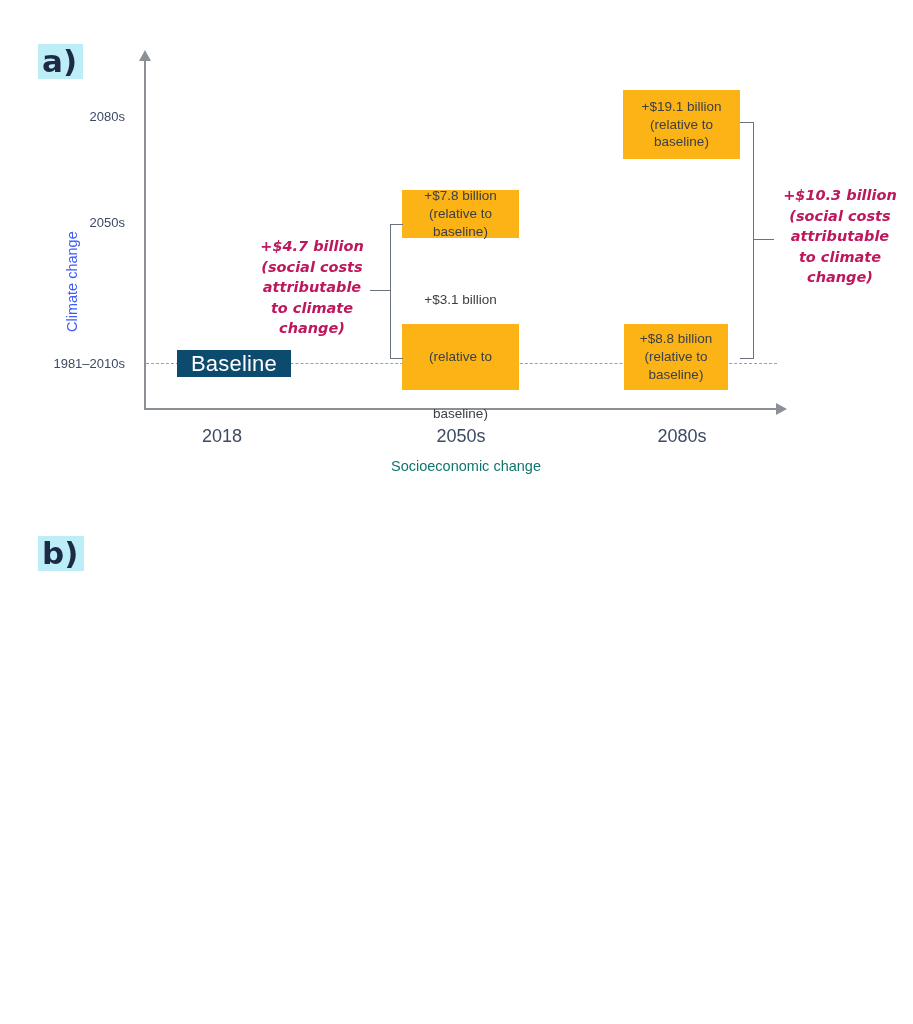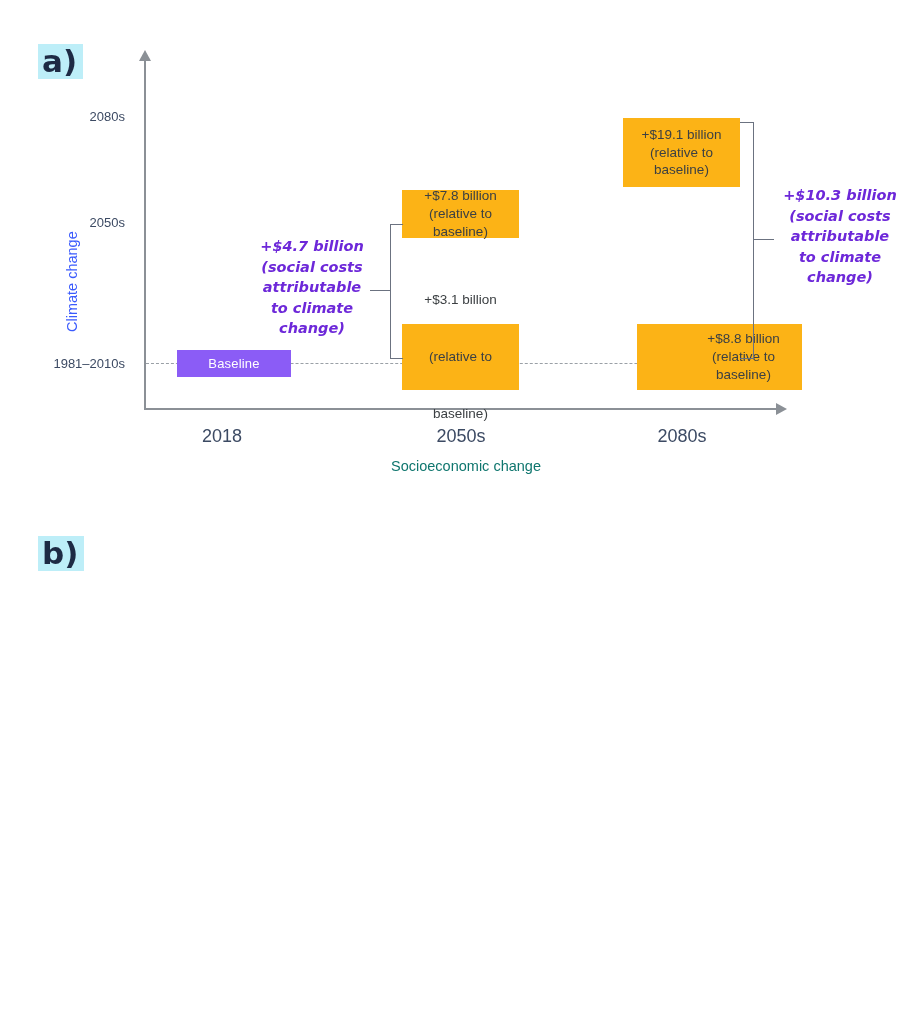--- a/index.html
+++ b/index.html
@@ -92,23 +92,23 @@
   
   .baseline-dash{
     position:absolute;
     height:0;
     border-top:1.5px dashed #9aa0a6;
   }
 
   
   .baseline-box{
     position:absolute;
-    background:#8b5cf6;
+    background:#0c4a6e;
     color:#ffffff;
-    font-size:13px;
+    font-size:22px;
     display:flex;
     align-items:center;
     justify-content:center;
     letter-spacing:0.2px;
   }
   .bar{
     position:absolute;
     background:#FCB316;
     color:#3c4043;
     font-size:13.5px;
@@ -143,21 +143,21 @@
   }
 
   
   .annot{
     position:absolute;
     font-family:"DejaVu Sans", sans-serif;
     font-style:italic;
     font-weight:700;
     font-size:14.5px;
     line-height:1.42;
-    color:#6d28d9;
+    color:#be185d;
     text-align:center;
     white-space:nowrap;
   }
   .annot span{display:block;}
 </style>
 </head>
 <body>
 
 <div class="panel" id="panel-a">
 
@@ -190,27 +190,27 @@
     <span>(relative to</span>
     <span>baseline)</span>
   </div>
 
   <div class="bar" style="left:402px;top:190px;width:117px;height:48px;">
     <span>+$7.8 billion</span>
     <span>(relative to</span>
     <span>baseline)</span>
   </div>
 
-  <div class="bar" style="left:637px;top:324px;width:117px;height:66px;padding-left:48px;">
+  <div class="bar" style="left:624px;top:324px;width:104px;height:66px;">
     <span>+$8.8 billion</span>
     <span>(relative to</span>
     <span>baseline)</span>
   </div>
 
-  <div class="bar" style="left:623px;top:90px;width:117px;height:69px;margin-top:28px;">
+  <div class="bar" style="left:623px;top:90px;width:117px;height:69px;">
     <span>+$19.1 billion</span>
     <span>(relative to</span>
     <span>baseline)</span>
   </div>
 
   <div class="bracket-left" style="left:390px;top:224px;width:12px;height:133px;"></div>
   <div class="bracket-stem" style="left:370px;top:290px;width:21px;"></div>
 
   <div class="bracket-right" style="left:740px;top:122px;width:13px;height:235px;"></div>
   <div class="bracket-stem" style="left:753px;top:239px;width:21px;"></div>

